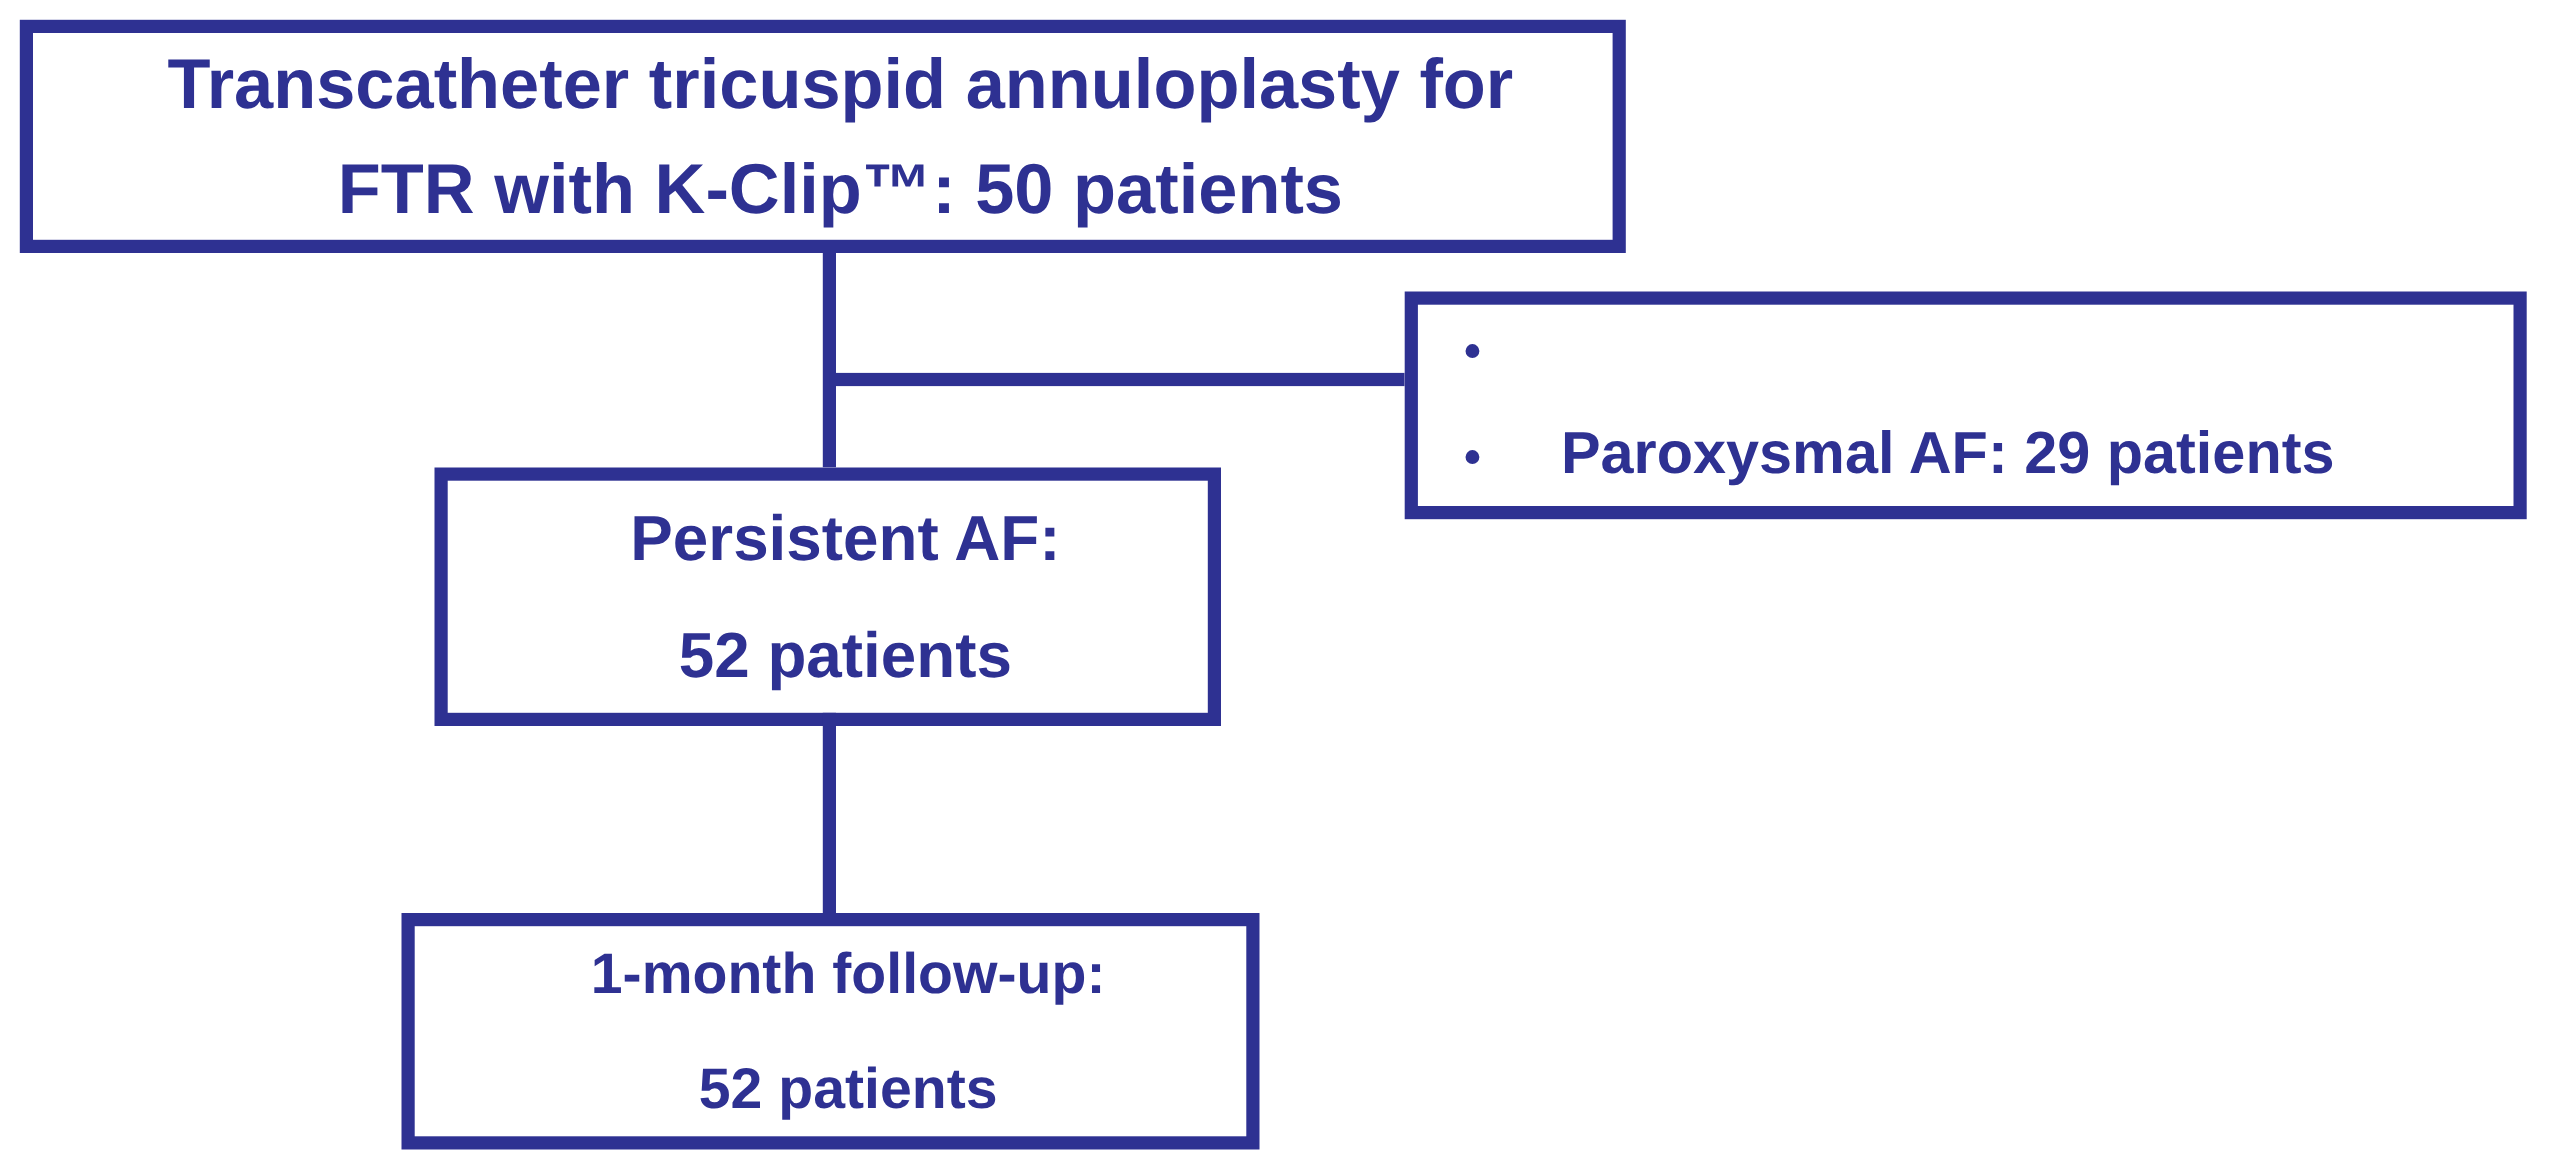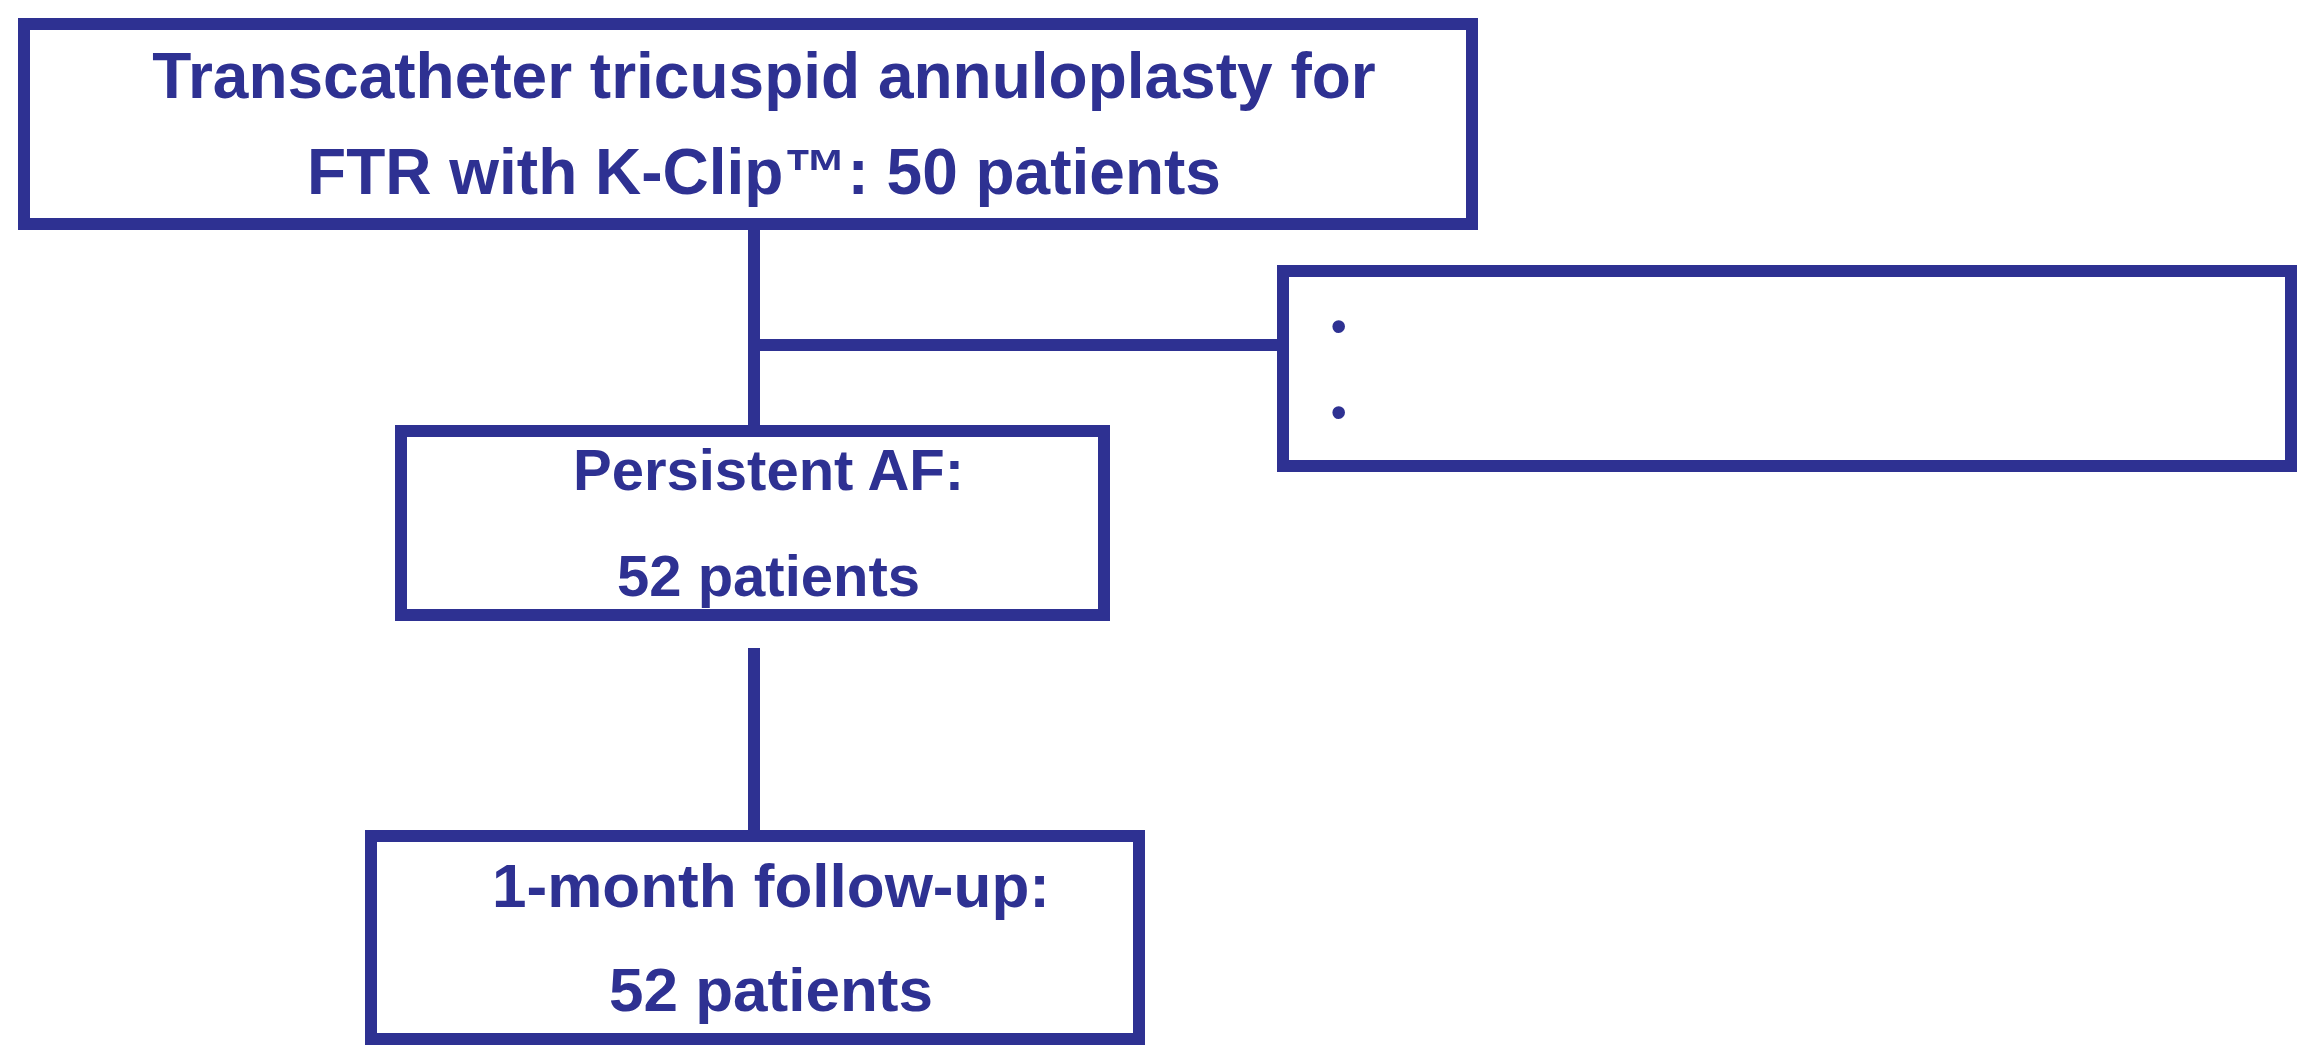--- a/index.html
+++ b/index.html
@@ -57,30 +57,30 @@
   .bullet-marker {
     width: 88px;
     text-align: left;
     padding-left: 14px;
     font-size: 44px;
   }
   #persistent-box {
     left: 395px;
     top: 425px;
     width: 715px;
-    height: 196px;
+    height: 235px;
     font-size: 58px;
     line-height: 106px;
   }
   #followup-box {
     left: 365px;
     top: 830px;
     width: 780px;
     height: 215px;
-    font-size: 62px;
+    font-size: 52px;
     line-height: 104px;
   }
   .connector {
     position: absolute;
     background: #2E3192;
   }
   #conn-top-vert {
     left: 748px;
     top: 230px;
     width: 12px;
@@ -110,20 +110,21 @@
 <div id="conn-top-vert" class="connector"></div>
 
 <div id="conn-branch-horiz" class="connector"></div>
 
 <div id="side-box" class="flow-box">
   <div class="bullet-row">
     <span class="bullet-marker">•</span>
   </div>
   <div class="bullet-row">
     <span class="bullet-marker">•</span>
+    <span>Paroxysmal AF: 29 patients</span>
   </div>
 </div>
 
 <div id="persistent-box" class="flow-box center-box">
   <div>Persistent AF:</div>
   <div>52 patients</div>
 </div>
 
 <div id="conn-bottom-vert" class="connector"></div>
 

